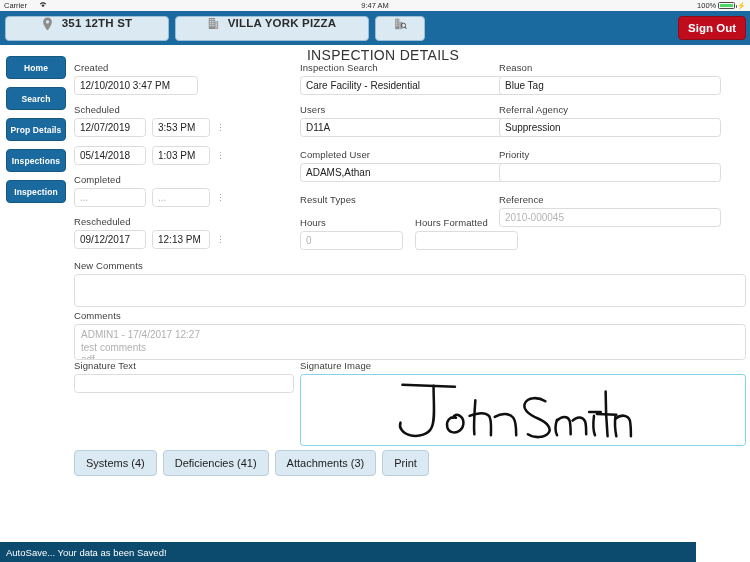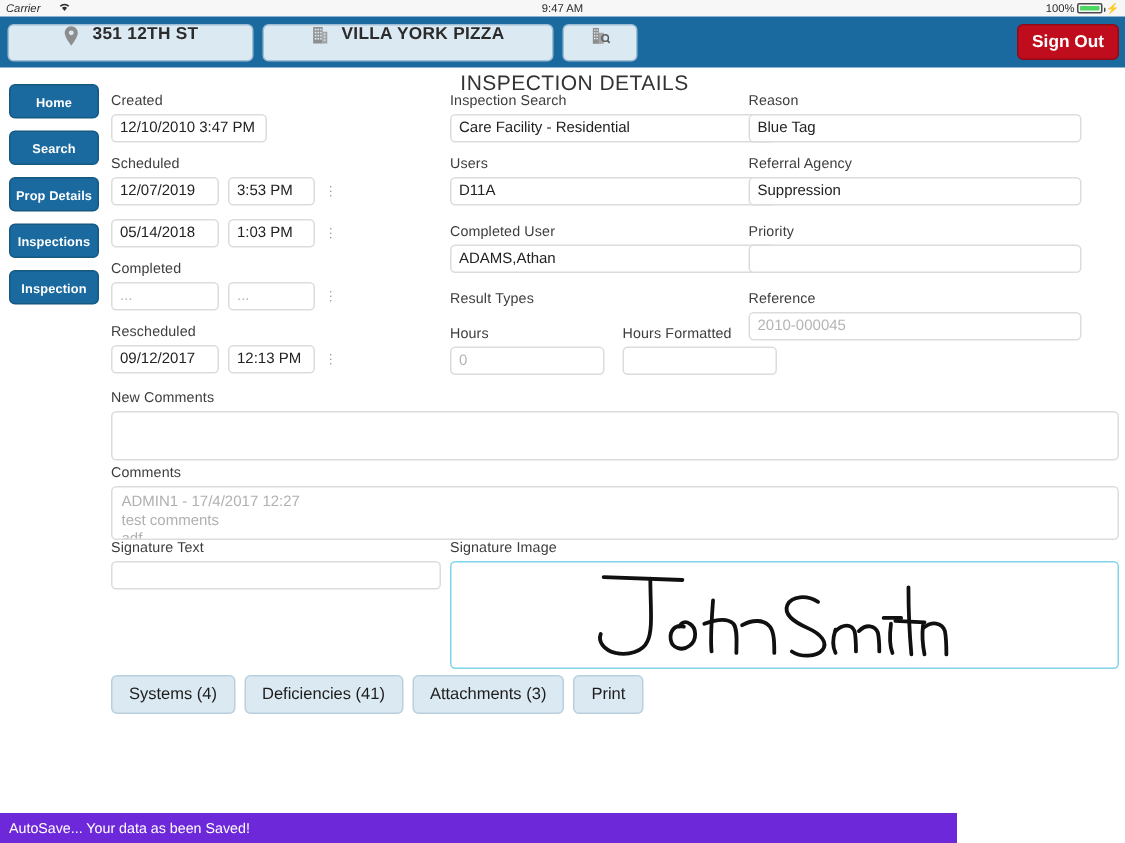--- a/index.html
+++ b/index.html
@@ -14,21 +14,21 @@
 
   
   .statusbar {
     height: 11px; width: 100%;
     background: #f7f7f7;
     display: flex; align-items: center;
     font-size: 7.5px; color: #2b2b2b;
     padding: 0 4px;
     position: relative;
   }
-  .sb-left { display:flex; align-items:flex-start; gap:12px;font-style:italic; }
+  .sb-left { display:flex; align-items:flex-start; gap:12px; }
   .sb-center {
     position:absolute; left:0; right:0; text-align:center;
     font-size:7.5px; color:#2b2b2b; pointer-events:none;
   }
   .sb-right {
     margin-left:auto; display:flex; align-items:center; gap:2px;
     font-size:7.5px; position:relative; z-index:2;
   }
   .wifi-icon { display:inline-block; width:8px; height:7px; }
   .battery {
@@ -165,22 +165,22 @@
     background: #dbe9f2; border: 1px solid #b9cfdd;
     border-radius: 4px;
     font-size: 11px; color: #1d1d1d;
     display: flex; align-items: center; justify-content: center;
     cursor: pointer;
   }
 
   
   .footer {
     position: absolute; left: 0; bottom: 0;
-    width: 638px; height: 20px;
-    background: #6d28d9; color: #fff;
+    width: 696px; height: 20px;
+    background: #0c4a6e; color: #fff;
     font-size: 9.5px;
     display: flex; align-items: center;
     padding-left: 6px;
   }
 </style>
 </head>
 <body>
 
 <div id="app">
 
@@ -288,21 +288,21 @@
   </div>
 
   <div class="page-title">INSPECTION DETAILS</div>
 
   <div class="content">
 
     <div class="col-left">
 
       <div class="fld">
         <span class="lbl">Created</span>
-        <div class="inp" style="width:104px">12/10/2010 3:47 PM</div>
+        <div class="inp" style="width:124px">12/10/2010 3:47 PM</div>
       </div>
 
       <div class="fld">
         <span class="lbl">Scheduled</span>
         <div class="row">
           <div class="inp date-w">12/07/2019</div>
           <div class="inp time-w">3:53 PM</div>
           <div class="kebab">
               <i></i>
               <i></i>

